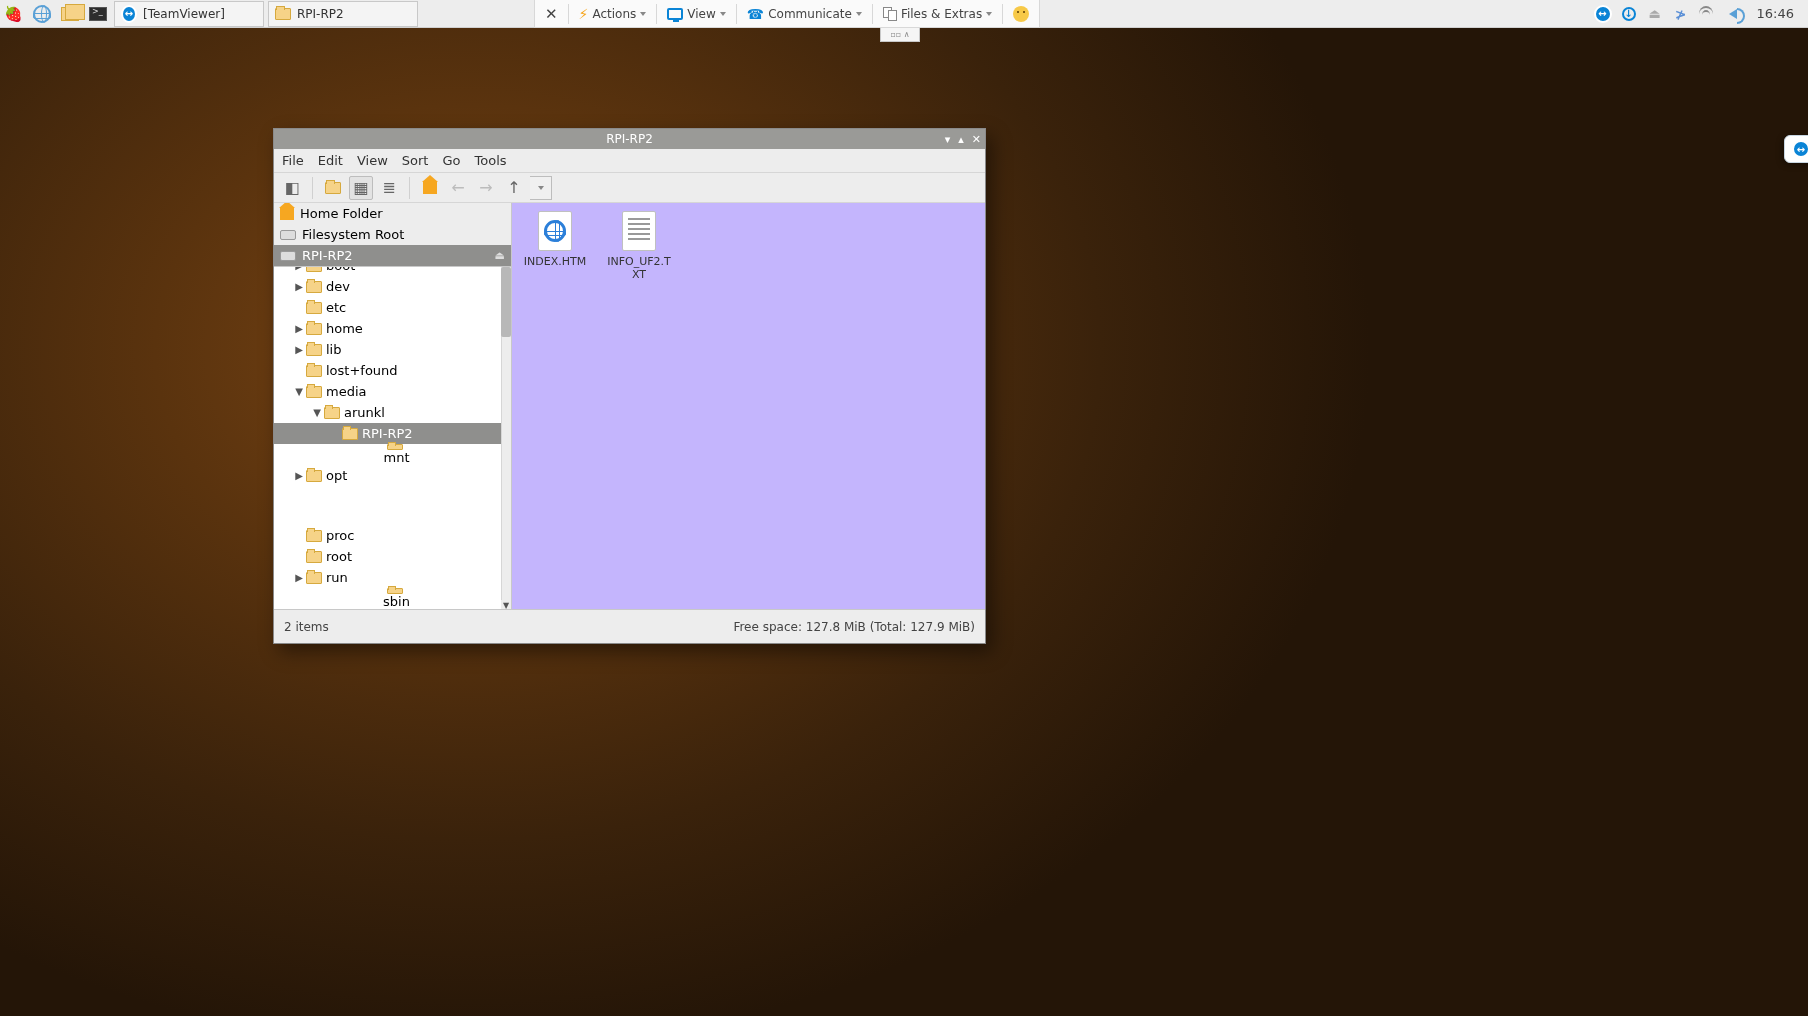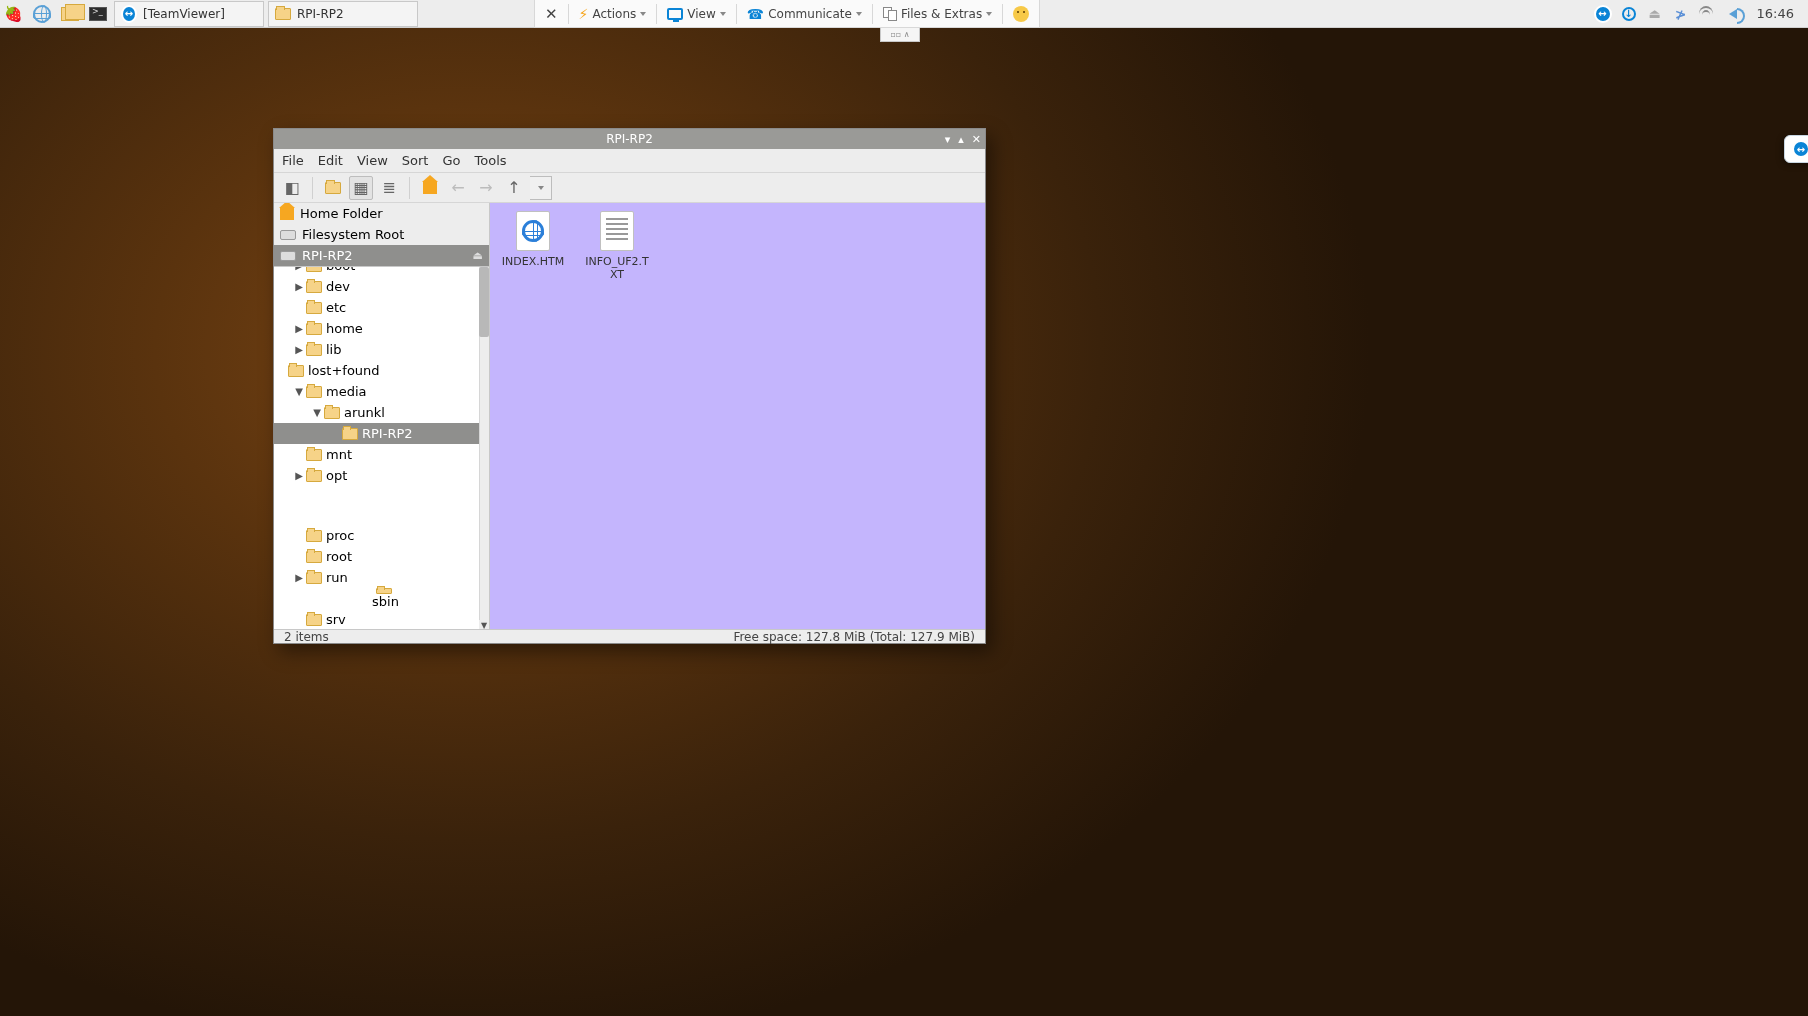--- a/index.html
+++ b/index.html
@@ -56,21 +56,21 @@
 .fm-menu span{cursor:pointer;}
 .fm-tool { height:30px; background:#ededed; border-bottom:1px solid #d6d6d6; display:flex; align-items:center; padding:0 6px; gap:4px; }
 .tbtn { width:24px; height:24px; border:1px solid transparent; display:flex; align-items:center; justify-content:center; cursor:pointer; color:#666; border-radius:2px; }
 .tbtn.active { border-color:#bdbdbd; background:#e3e3e3; }
 .tbar-sep{width:1px;height:22px;background:#d0d0d0;margin:0 4px;}
 .addr { flex:1; height:24px; border:1px solid #bdbdbd; background:#fff; padding:0 6px; font-size:13px; display:flex; align-items:center; }
 .addr-cb { width:22px; height:24px; border:1px solid #bdbdbd; border-left:none; background:#f0f0f0; display:flex; align-items:center; justify-content:center; cursor:pointer; }
 .fm-body { flex:1; display:flex; overflow:hidden; }
 
 
-.sb { width:216px; border-right:1px solid #c8c8c8; background:#fff; display:flex; flex-direction:column; }
+.sb { width:238px; border-right:1px solid #c8c8c8; background:#fff; display:flex; flex-direction:column; }
 .sb-places { background:#ededed; border-bottom:1px solid #c8c8c8; }
 .sb-place { height:21px; display:flex; align-items:center; gap:6px; padding:0 6px; font-size:13px; cursor:pointer; }
 .sb-place.sel { background:#8f8f8d; color:#fff; }
 .sb-place .eject{margin-left:auto;font-size:11px;opacity:.7;}
 .sb-tree { flex:1; overflow-y:auto; font-size:13px; position:relative; }
 .tree-scroll { position:absolute; right:0; top:0; width:10px; height:100%; background:#ededed; border-left:1px solid #d6d6d6; }
 .tree-thumb { position:absolute; right:0; width:10px; background:#b8b8b8; border-radius:2px; top:0; height:70px; }
 .tree-arrow{position:absolute;right:0;width:10px;height:10px;background:#ededed;display:flex;align-items:center;justify-content:center;font-size:8px;color:#555;}
 .tree-arrow.up{top:-1px;} .tree-arrow.down{bottom:-1px;}
 .trow { height:21px; display:flex; align-items:center; cursor:pointer; padding-right:10px; }
@@ -86,21 +86,21 @@
 .fitem .fname { font-size:11px; text-align:center; color:#333; line-height:1.2; word-break:break-all; }
 .i-htm { width:34px; height:40px; background:#fff; border:1px solid #c0c0c0; border-radius:2px; display:flex; align-items:center; justify-content:center; }
 .i-htm-inner{width:22px;height:22px;border-radius:50%;border:3px solid #2b7fd9;position:relative;}
 .i-htm-inner:before,.i-htm-inner:after{content:"";position:absolute;border:1px solid #2b7fd9;}
 .i-htm-inner:before{left:-3px;right:-3px;top:8px;height:3px;border-radius:2px;}
 .i-htm-inner:after{top:-3px;bottom:-3px;left:8px;width:3px;border-radius:5px;}
 .i-txt { width:34px; height:40px; background:#fff; border:1px solid #c0c0c0; border-radius:2px; padding:6px 5px; display:flex; flex-direction:column; gap:3px; }
 .i-txt span{height:2px;background:#999;}
 
 
-.fm-status{height:14px;border-top:1px solid #c8c8c8;background:#ededed;display:flex;align-items:center;justify-content:space-between;padding:0 10px;font-size:12px;color:#444;}
+.fm-status{height:34px;border-top:1px solid #c8c8c8;background:#ededed;display:flex;align-items:center;justify-content:space-between;padding:0 10px;font-size:12px;color:#444;}
 
 
 .tv-float{position:absolute;right:-10px;top:135px;width:34px;height:28px;background:#fff;border-radius:6px 0 0 6px;border:1px solid #c8d6e2;display:flex;align-items:center;justify-content:center;box-shadow:-2px 2px 6px rgba(0,0,0,.3);cursor:pointer;}
 
 
 .home-mini{width:14px;height:12px;background:#f6a721;position:relative;}
 .home-mini:before{content:"";position:absolute;top:-7px;left:-1px;border-left:8px solid transparent;border-right:8px solid transparent;border-bottom:7px solid #f6a721;}
 .drive-mini{width:16px;height:10px;background:#ddd;border:1px solid #999;border-radius:2px;}
 .bt{color:#5a8fd6;font-weight:bold;font-size:14px;}
 .wifi-i{position:relative;width:16px;height:12px;}
@@ -286,41 +286,41 @@
           <div class="trow" style="padding-left: 18px;">
             <span class="exp">▶</span>
             <span class="ticon-folder"></span>
             <span>home</span>
           </div>
           <div class="trow" style="padding-left: 18px;">
             <span class="exp">▶</span>
             <span class="ticon-folder"></span>
             <span>lib</span>
           </div>
-          <div class="trow" style="">
+          <div class="trow" style="padding-left: 18px;">
             <span class="exp"></span>
             <span class="ticon-folder"></span>
             <span>lost+found</span>
           </div>
           <div class="trow" style="padding-left: 18px;">
             <span class="exp">▼</span>
             <span class="ticon-folder"></span>
             <span>media</span>
           </div>
           <div class="trow" style="padding-left: 36px;">
             <span class="exp">▼</span>
             <span class="ticon-folder"></span>
             <span>arunkl</span>
           </div>
           <div class="trow sel" style="padding-left: 54px;">
             <span class="exp"></span>
             <span class="ticon-folder"></span>
             <span>RPI-RP2</span>
           </div>
-          <div class="trow" style="padding-left: 18px;">
+          <div class="trow" style="padding-left: 18px; flex-direction: column;">
             <span class="exp"></span>
             <span class="ticon-folder"></span>
             <span>mnt</span>
           </div>
           <div class="trow" style="padding-left: 18px;">
             <span class="exp">▶</span>
             <span class="ticon-folder"></span>
             <span>opt</span>
           </div>
           <div class="trow" style="padding-left: 18px; margin-top: 39px;">

